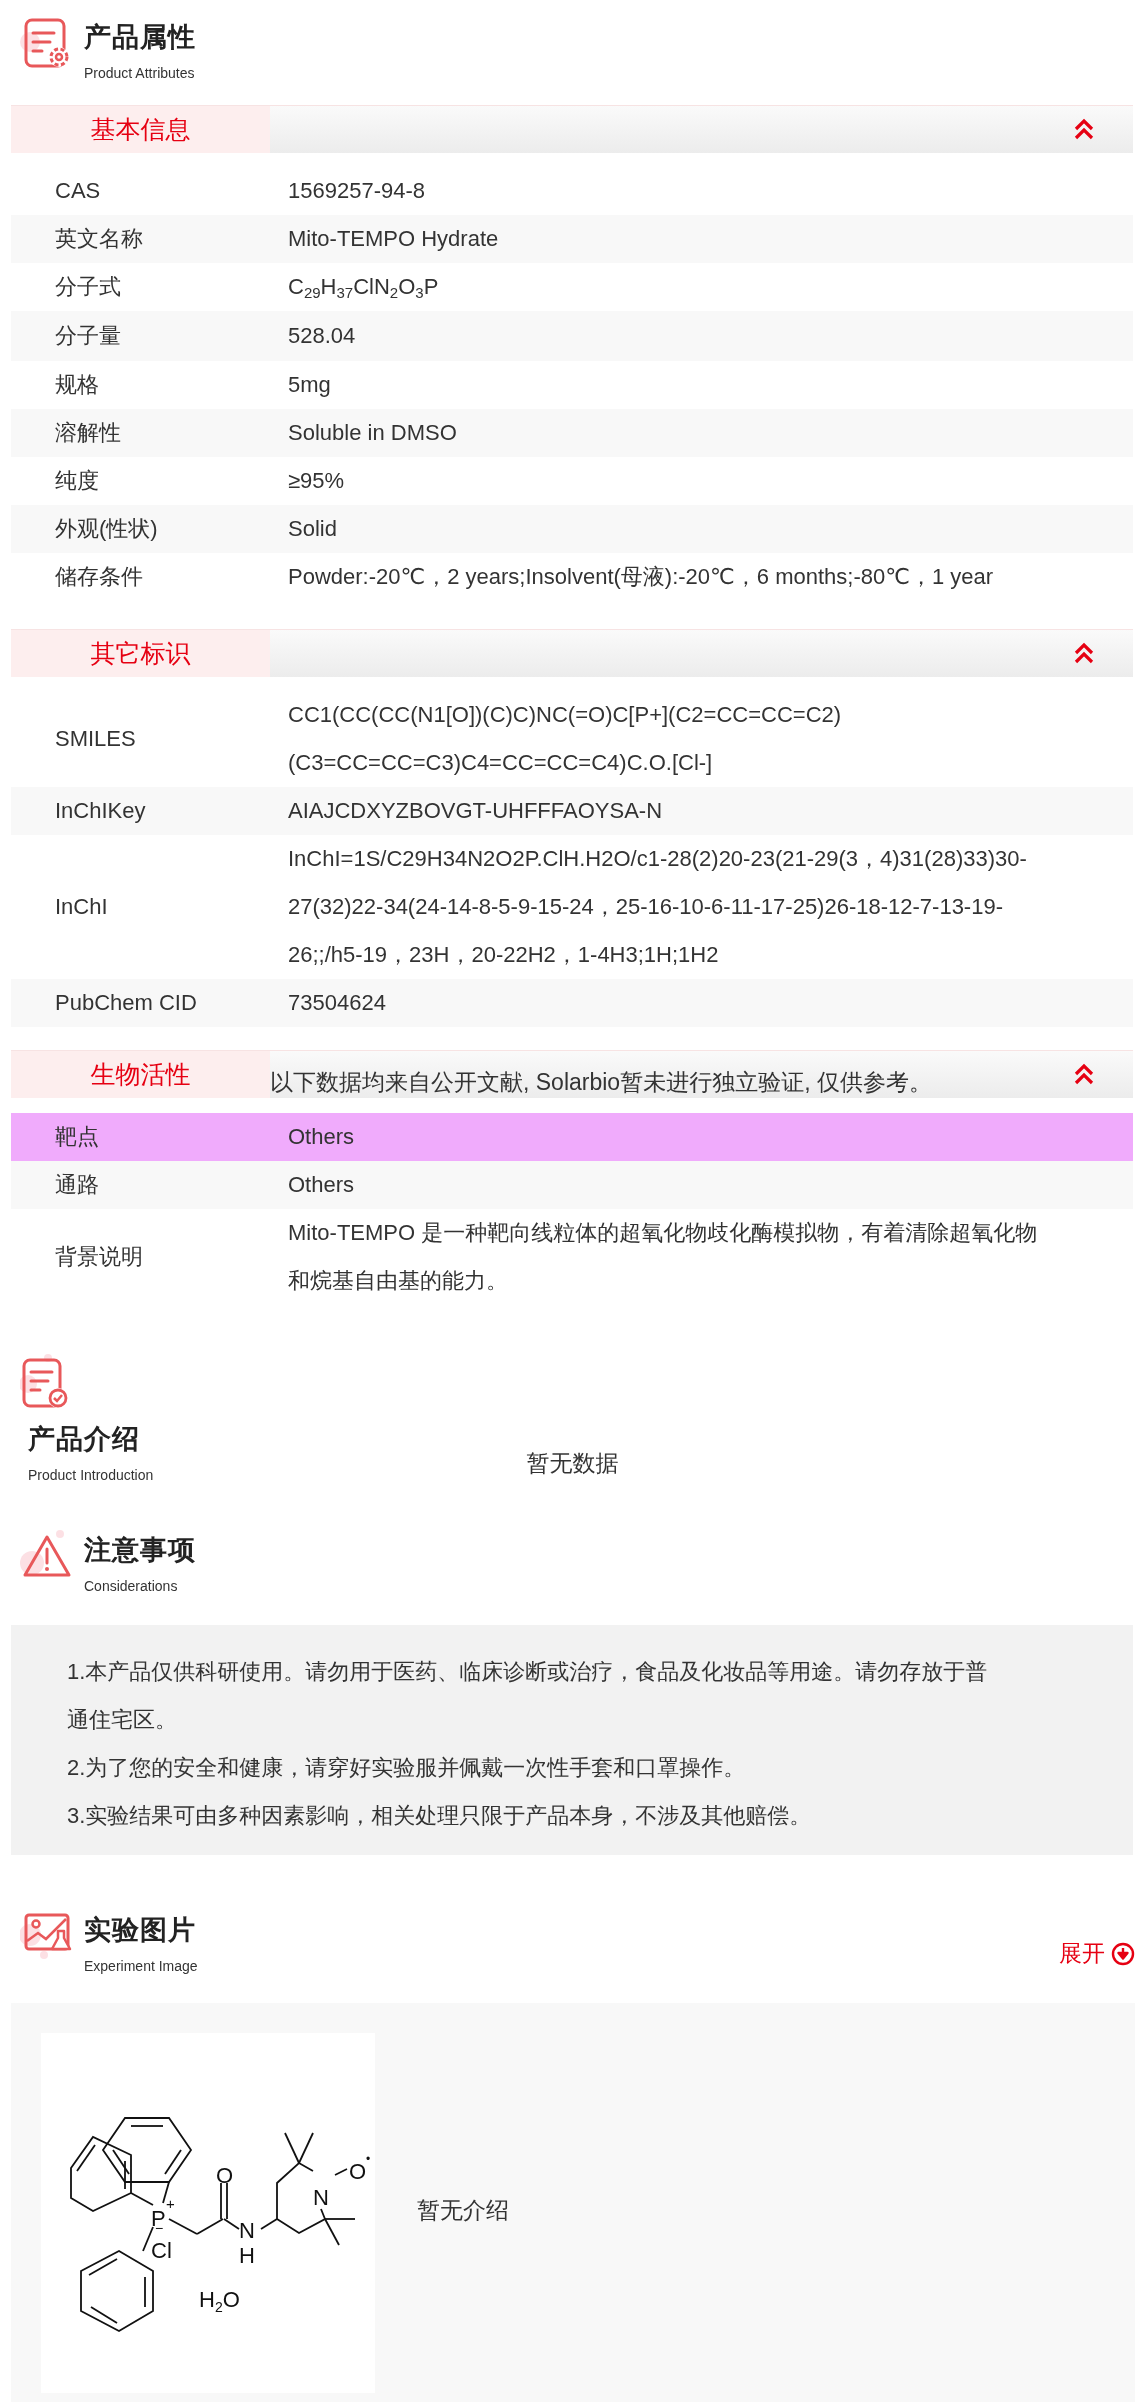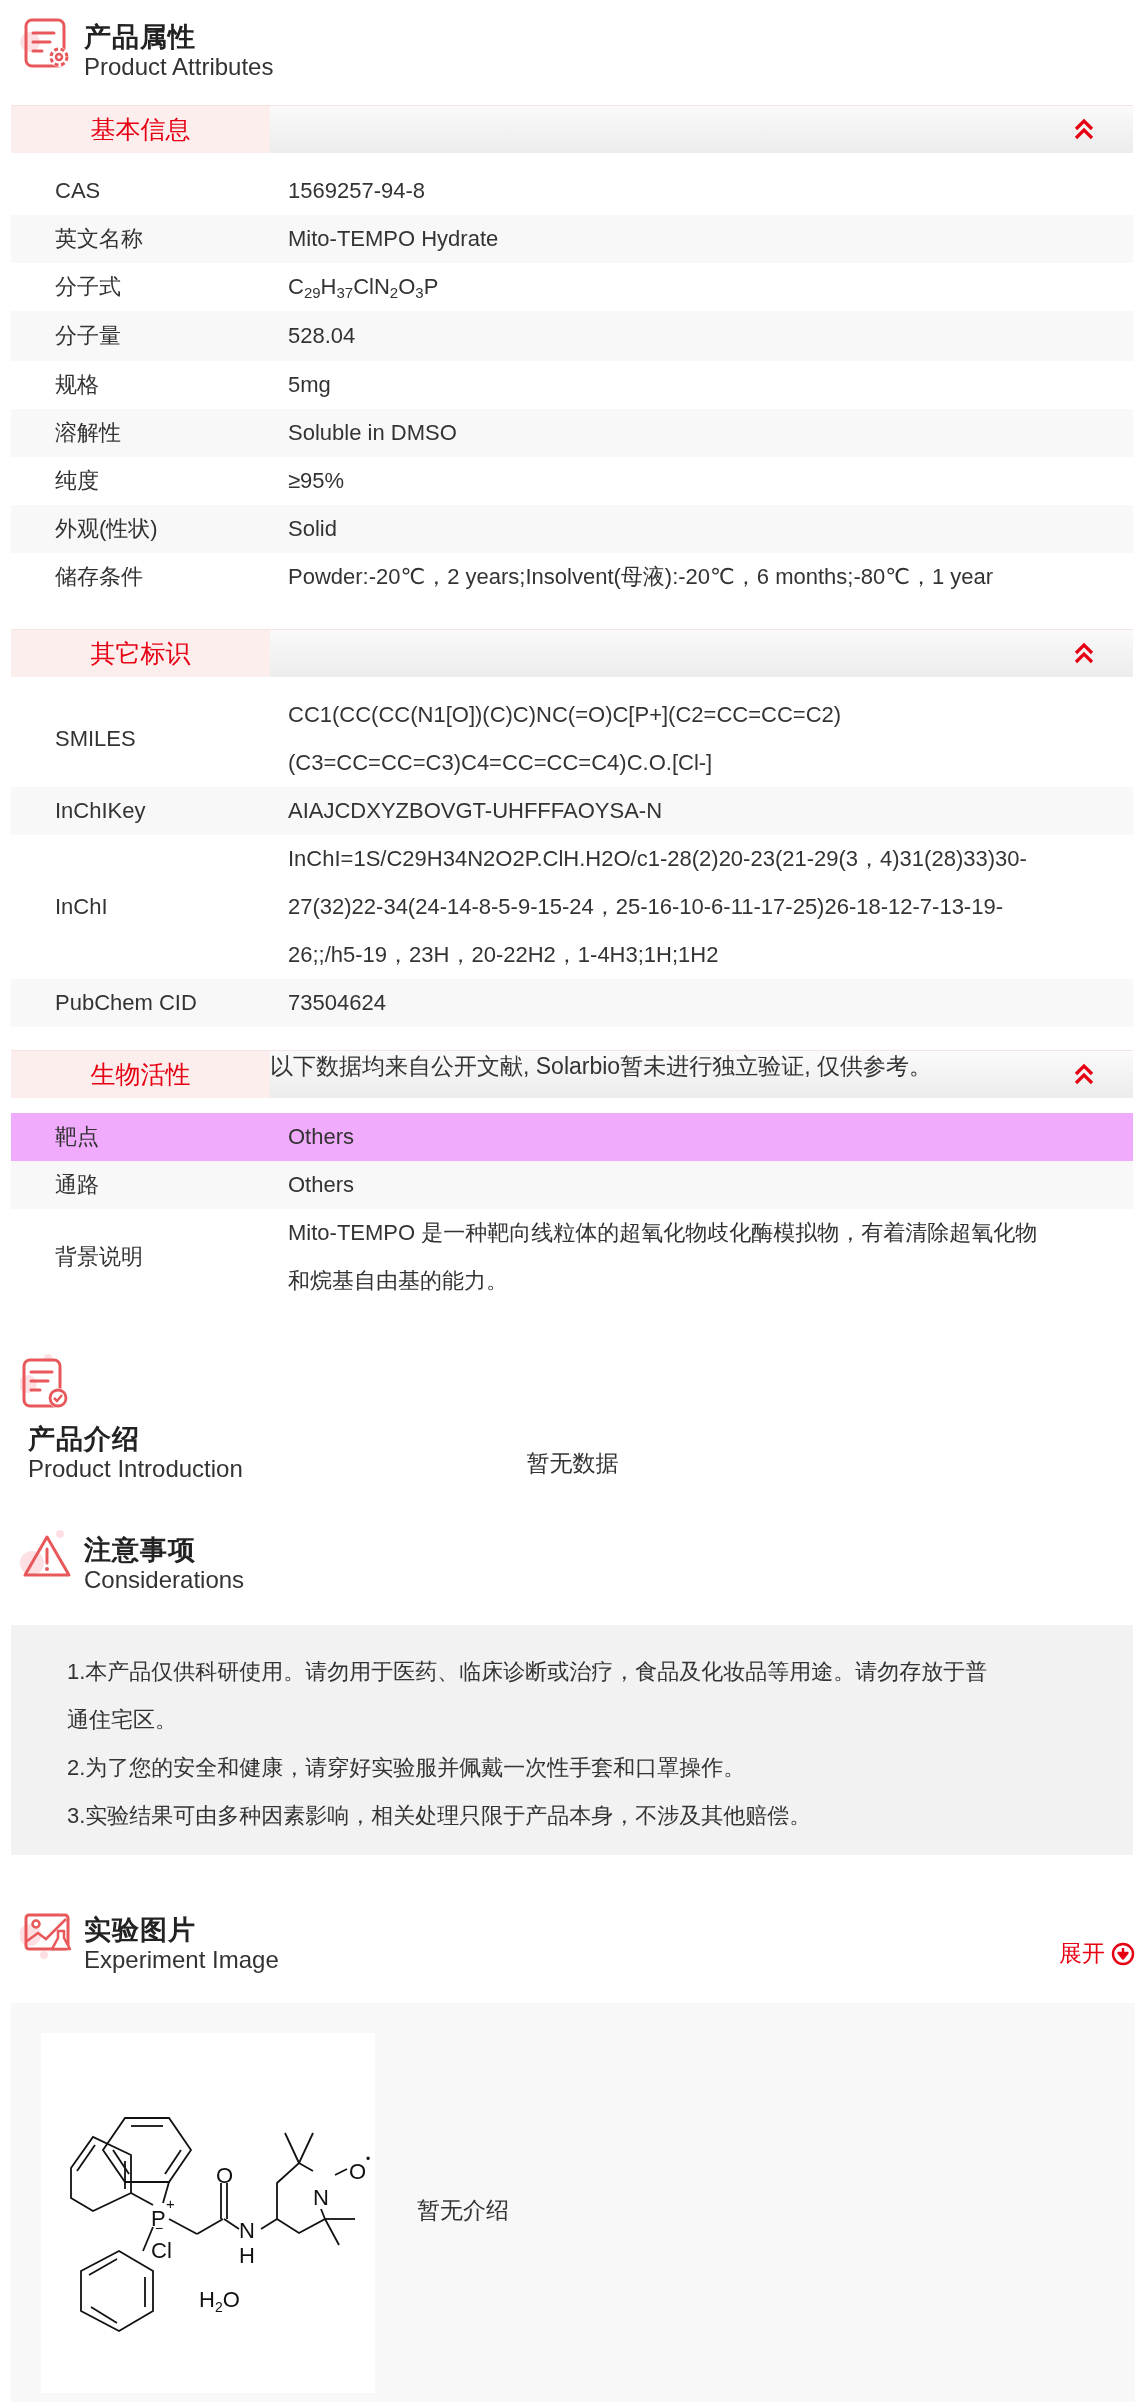--- a/index.html
+++ b/index.html
@@ -14,29 +14,29 @@
     .sec-head {
       position: absolute;
       left: 20px;
       display: flex;
       align-items: flex-start;
     }
     .sec-icon { width: 56px; height: 62px; position: relative; flex: none; }
     .sec-icon svg { position: absolute; left: 0; top: 0; }
     .sec-titles { margin-left: 8px; padding-top: 10px; }
     .sec-title-zh { font-size: 27px; font-weight: bold; color: #222; line-height: 30px; letter-spacing: 1px; }
-    .sec-title-en { font-size: 24px; color: #333; line-height: 26px; margin-top: 2px; }
+    .sec-title-en { font-size: 14px; color: #333; line-height: 26px; margin-top: 8px; }
 
     .bar {
       position: absolute;
       left: 11px;
       width: 1122px;
       height: 48px;
       display: flex;
-      align-items: flex-start;
+      align-items: flex-end;
       background: linear-gradient(#fafafa, #ececec);
       border-top: 1px solid #f7e3e3;
     }
     .bar-left {
       width: 259px;
       height: 100%;
       background: #fdeeee;
       color: #e60012;
       font-size: 25px;
       display: flex;

